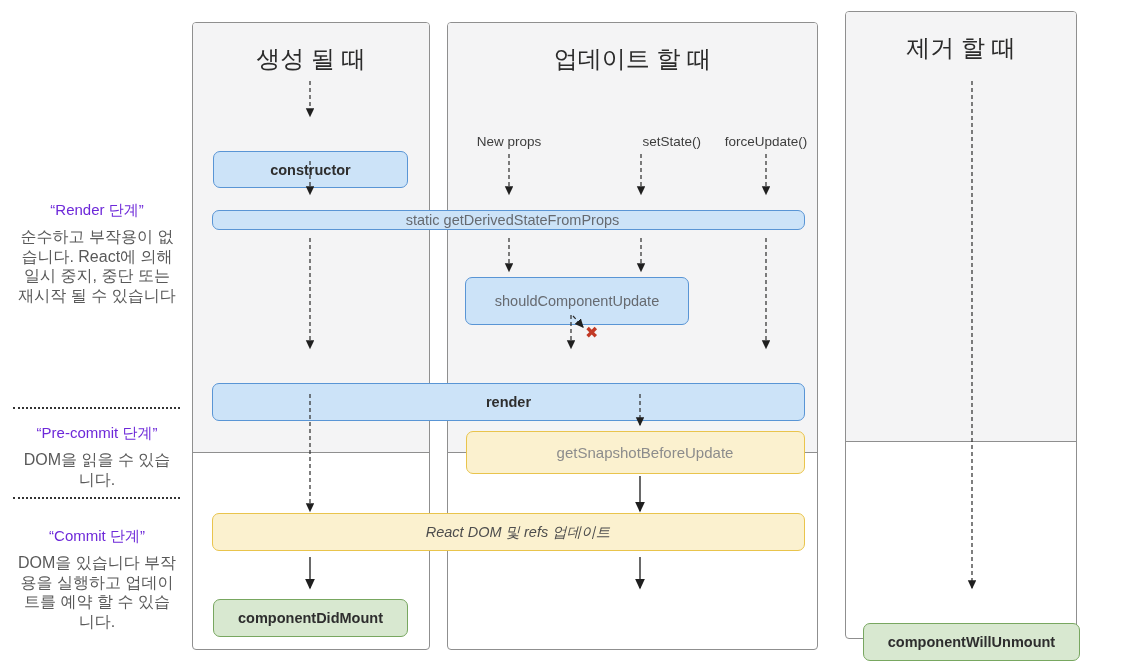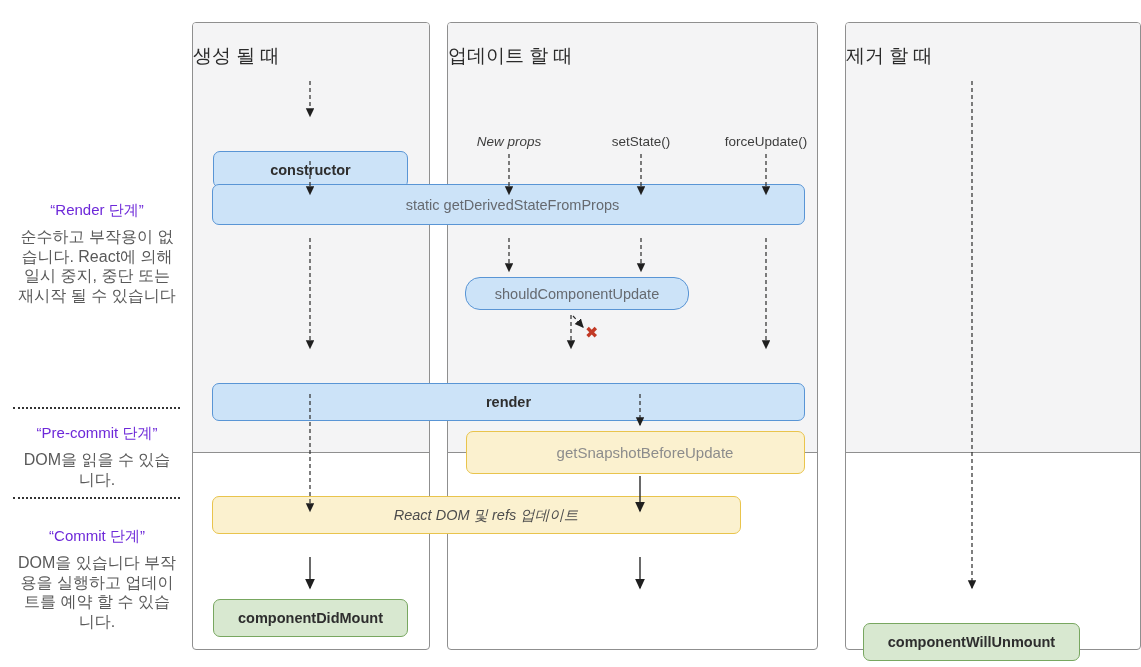--- a/index.html
+++ b/index.html
@@ -24,28 +24,28 @@
   .panel{
     position:absolute; box-sizing:border-box; background:#ffffff;
     border:1px solid var(--panel-border); border-radius:4px;
   }
   .panel-top{
     box-sizing:border-box; width:100%; height:430px;
     background:var(--panel-bg-top); border-bottom:1px solid var(--panel-border);
     border-radius:3px 3px 0 0;
   }
   .panel-title{
-    padding-top:20px; font-size:19px; color:#2b2b2b;
+    padding-top:20px; text-align:center; font-size:24px; color:#2b2b2b;
   }
   
   .trigger{
     position:absolute; width:120px; text-align:center;
     font-size:13.5px; color:#3d3d3d;
   }
-  .trigger.italic{font-style:italic;}
+  .trigger.italic{}
   
   .node{
     position:absolute; box-sizing:border-box; display:flex;
     align-items:center; justify-content:center; border-radius:7px;
     font-size:14.5px; text-align:center; cursor:pointer;
   }
   .node.blue{background:var(--blue-fill); border:1.5px solid var(--blue-border);}
   .node.yellow{background:var(--yellow-fill); border:1.5px solid var(--yellow-border);padding-left:19px;}
   .node.green{background:var(--green-fill); border:1.5px solid var(--green-border);}
   .node.bold{font-weight:700; color:#2e2e2e;margin-top:29px;}
@@ -95,41 +95,41 @@
       <div class="panel-title">생성 될 때</div>
     </div>
   </div>
 
   <div class="panel" style="left:447px; top:22px; width:371px; height:628px;">
     <div class="panel-top">
       <div class="panel-title">업데이트 할 때</div>
     </div>
   </div>
 
-  <div class="panel" style="left:845px; top:22px; width:296px; height:628px;">
+  <div class="panel" style="left:845px; top:11px; width:232px; height:628px;">
     <div class="panel-top">
       <div class="panel-title">제거 할 때</div>
     </div>
   </div>
 
   <div class="trigger italic" style="left:449px; top:134px;">New props</div>
-  <div class="trigger" style="left:581px; top:134px;">setState()</div>
+  <div class="trigger" style="left:581px; top:134px;text-align:right;">setState()</div>
   <div class="trigger" style="left:706px; top:134px;">forceUpdate()</div>
 
   <div class="node blue bold" style="left:213px; top:122px; width:195px; height:37px;">constructor</div>
 
-  <div class="node blue muted" style="left:212px; top:184px; width:593px; height:41px;padding-left:8px;">static getDerivedStateFromProps</div>
+  <div class="node blue muted" style="left:212px; top:210px; width:593px; height:20px;padding-left:8px;">static getDerivedStateFromProps</div>
 
-  <div class="node blue muted" style="left:465px; top:277px; width:224px; height:33px;border-radius:15px;">shouldComponentUpdate</div>
+  <div class="node blue muted" style="left:465px; top:277px; width:224px; height:48px;">shouldComponentUpdate</div>
 
   <div class="node blue bold" style="left:212px; top:354px; width:593px; height:38px;">render</div>
 
   <div class="node yellow lightmuted" style="left:466px; top:431px; width:339px; height:43px;">getSnapshotBeforeUpdate</div>
 
-  <div class="node yellow italic" style="left:212px; top:496px; width:529px; height:38px;">React DOM 및 refs 업데이트</div>
+  <div class="node yellow italic" style="left:212px; top:513px; width:593px; height:38px;">React DOM 및 refs 업데이트</div>
 
   <div class="node green bold" style="left:213px; top:570px; width:195px; height:38px;">componentDidMount</div>
 
 
   <div class="node green bold" style="left:863px; top:594px; width:217px; height:38px;">componentWillUnmount</div>
 
   <span class="stop-x" style="left:585px; top:325px;">✖</span>
 
   <svg class="arrows" width="1141" height="667" viewBox="0 0 1141 667">
     <defs>

